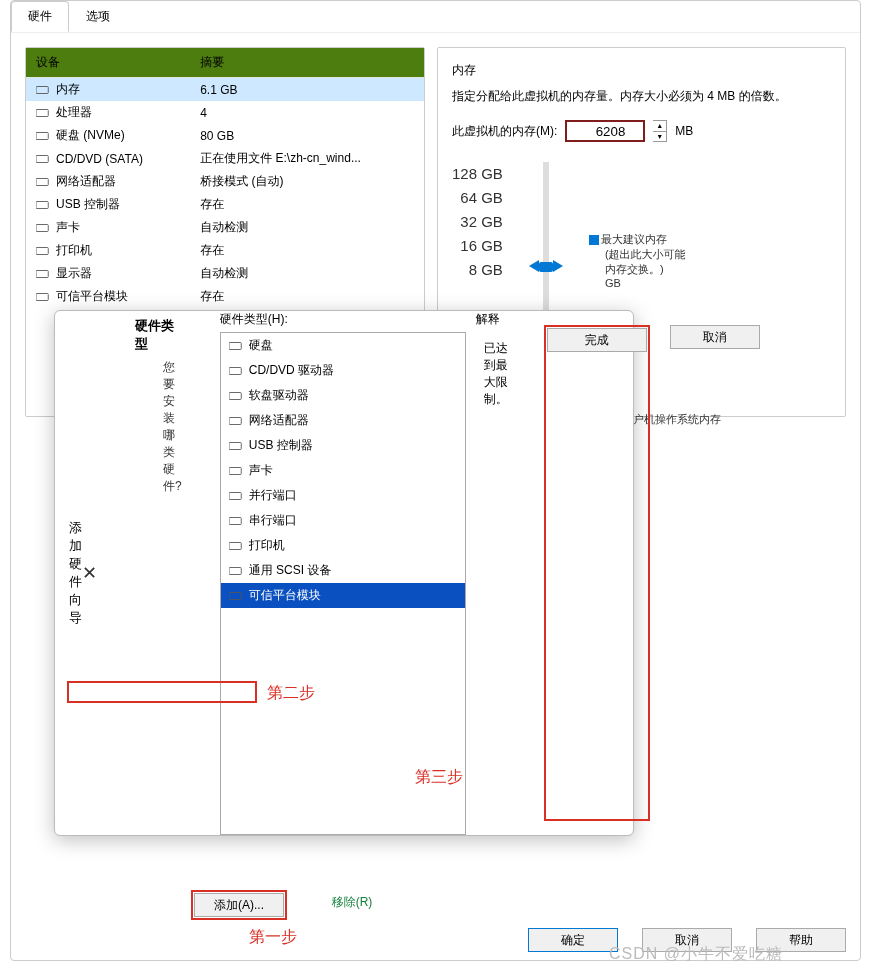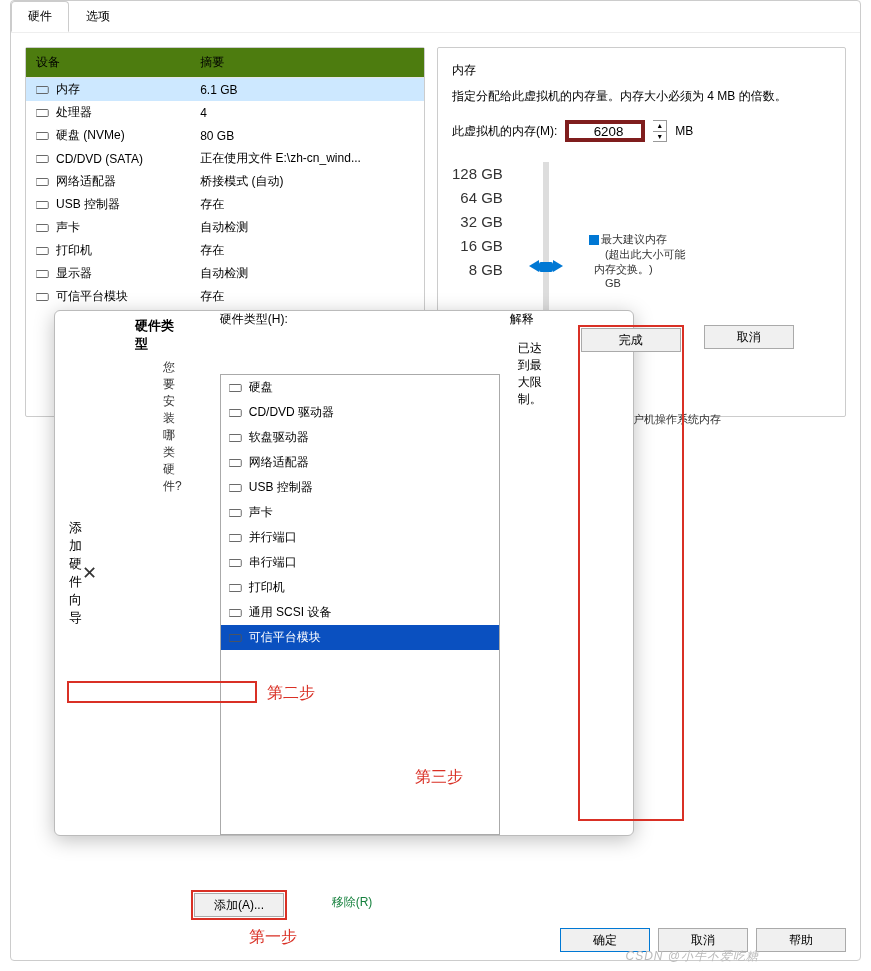--- a/index.html
+++ b/index.html
@@ -11,55 +11,55 @@
 .main-body { display: flex; gap: 12px; padding: 14px; }
 .left-panel { width: 400px; border: 1px solid #ccc; border-radius: 2px; padding: 0; }
 .device-table { width: 100%; border-collapse: collapse; }
 .device-table th { text-align: left; padding: 6px 10px; border-bottom: 1px solid #e5e5e5; font-weight: normal; background: #4d7c0f; }
 .device-table td { padding: 3px 10px; }
 .device-table tr.selected { background: #cde8ff; }
 .dev-icon { display: inline-block; width: 14px; height: 12px; margin-right: 6px; vertical-align: middle; }
 .right-panel { flex: 1; border: 1px solid #ccc; border-radius: 2px; padding: 14px; }
 .right-panel h4 { font-size: 12px; font-weight: normal; margin-bottom: 8px; }
 .mem-row { display: flex; align-items: center; gap: 8px; margin: 14px 0; }
-.mem-input { width: 80px; height: 22px; text-align: right; padding-right: 18px; border: 4px solid #7f1d1d; position: relative; }
+.mem-input { width: 80px; height: 22px; text-align: right; padding-right: 18px; border: 2px solid #7f1d1d; position: relative; }
 .spinner { display:inline-flex; flex-direction:column; width:14px; height:22px; border:1px solid #999; border-left:none;}
 .spinner div{flex:1; font-size:8px; text-align:center; line-height:10px; border-bottom:1px solid #999;}
 .spinner div:last-child{border:none;}
 .slider-area { display: flex; gap: 20px; margin-top: 20px; }
 .slider-labels { text-align: right; font-size: 15px; line-height: 24px; color: #333; }
 .slider-track { width: 6px; background: #ddd; height: 240px; position: relative; margin: 0 20px; }
 .slider-knob { position:absolute; left:-4px; width:14px; height:10px; background: #0078d4; border-radius:2px; }
 .marker { position:absolute; width:0; height:0; border-top:6px solid transparent; border-bottom:6px solid transparent; }
 .marker.blue { border-right: 10px solid #0078d4; left: -14px; }
 .marker-box { position: absolute; font-size: 11px; color: #333; }
 .marker-label-box { display: flex; align-items: center; gap: 2px; }
 .marker-sq { width: 10px; height: 10px; background: #0078d4; }
 .bottom-btns { position: absolute; left: 180px; bottom: 40px; display: flex; gap: 20px; }
 .btn { min-width: 90px; height: 24px; padding: 0 12px; border: 1px solid #aaa; background: #f0f0f0; cursor: pointer; font-size: 12px; }
 .red-box { border: 2px solid #d93025; padding: 1px; }
 .red-text { color: #d93025; font-size: 16px; position: absolute; }
-.dialog-buttons { position: absolute; bottom: 8px; right: 14px; display: flex; gap: 8px; border-radius: 9px; }
+.dialog-buttons { position: absolute; bottom: 8px; right: 14px; display: flex; gap: 24px; border-radius: 9px; }
 .wizard { position: absolute; left: 54px; top: 310px; width: 580px; height: 526px; background: #fff; border: 1px solid #bbb; border-radius: 6px; box-shadow: 0 4px 20px rgba(0,0,0,0.25); z-index: 10; display: flex; }
 .wizard-title { display: flex; justify-content: space-between; align-items: center; padding: 10px 14px; font-size: 13px; }
 .close-x { font-size: 18px; cursor: pointer; color: #333; }
 .wizard-head { padding: 6px 24px 16px; }
 .wizard-head .wht { font-weight: bold; font-size: 13px; }
 .wizard-head .whq { margin-left: 28px; margin-top: 6px; color: #333; }
 .wizard-body { flex: 1; display: flex; gap: 10px; padding: 0 14px; }
-.hw-list-panel { width: 280px; display: flex; flex-direction: column; gap: 42px; }
+.hw-list-panel { width: 246px; display: flex; flex-direction: column; }
 .hw-list-label { margin-bottom: 4px; }
 .hw-list { flex: 1; border: 1px solid #aaa; overflow: auto; }
 .hw-item { padding: 4px 8px; display: flex; align-items: center; gap: 6px; cursor: pointer; }
 .hw-item.selected { background: #0a50c0; color: #fff; }
 .explain-panel { flex: 1; display: flex; flex-direction: column; }
 .explain-label { margin-bottom: 4px; }
 .explain-box { flex: 1; padding: 8px; text-align: center; }
 .wizard-footer { display: flex; justify-content: flex-end; gap: 20px; padding: 14px; }
-.watermark { position: absolute; bottom: 6px; right: 112px; color: #bbb; font-size: 12px; letter-spacing: 1px; font-style: italic; }
+.watermark { position: absolute; bottom: 6px; right: 88px; color: #bbb; font-size: 16px; letter-spacing: 1px; }
 .ico { width:14px; height:12px; display:inline-block; }
 </style>
 </head>
 <body>
 
 <div class="main-dialog">
   <div class="tabs">
     <div class="tab active">硬件</div>
     <div class="tab">选项</div>
   </div>
@@ -165,21 +165,21 @@
           <div class="marker blue" style="top:98px"></div>
           <div class="marker blue" style="top:98px; left:10px; border-right:none; border-left:10px solid #0078d4"></div>
         </div>
         <div style="position:relative; flex:1">
           <div class="marker-box" style="top:70px">
             <div class="marker-label-box">
                 <div class="marker-sq"></div>
                 <span>最大建议内存</span>
               </div>
             <div style="margin-left:16px">(超出此大小可能</div>
-            <div style="margin-left:5px">内存交换。)</div>
+            <div style="margin-left:16px">内存交换。)</div>
             <div style="margin-left:16px">GB</div>
           </div>
           <div class="marker-box" style="top:180px">
             <div>内存</div>
             <div>B</div>
           </div>
           <div class="marker-box" style="top:250px">
             <div>的最小客户机操作系统内存</div>
             <div>B</div>
           </div>

